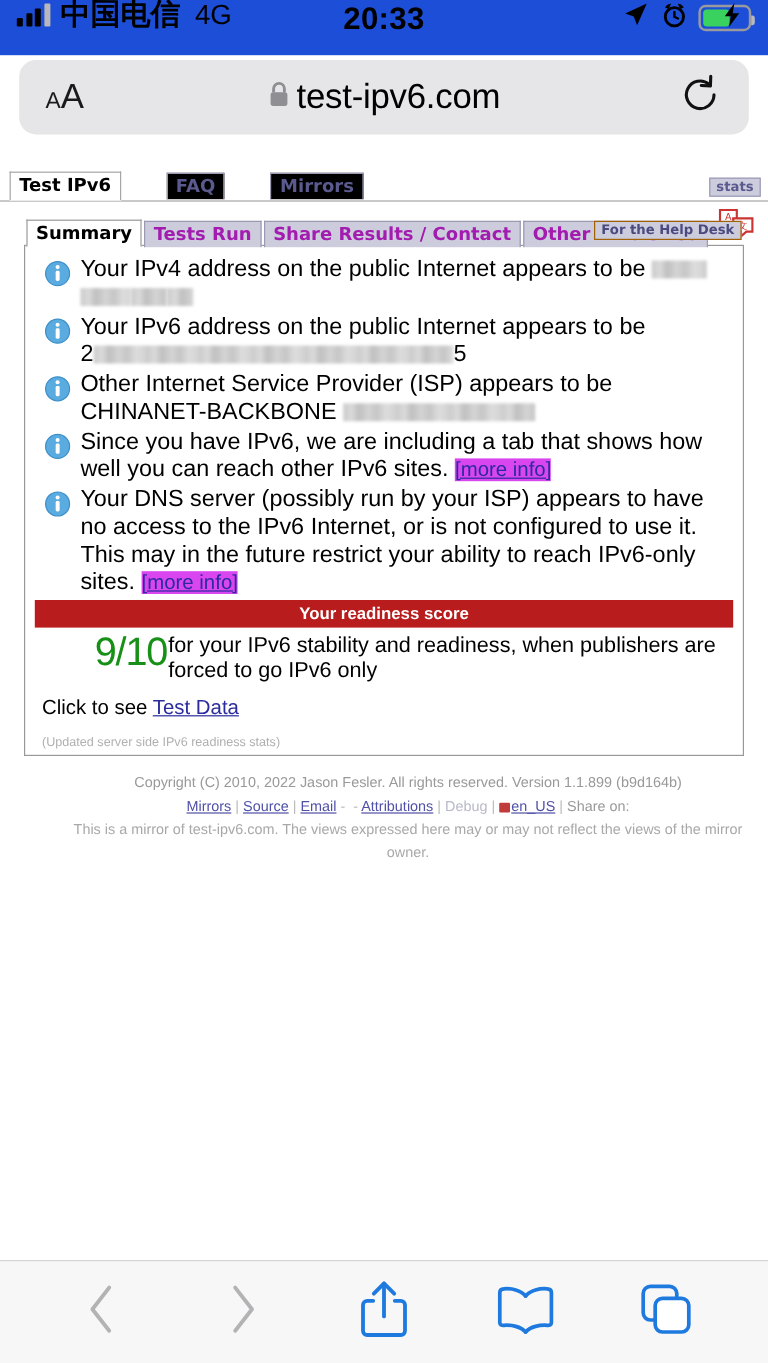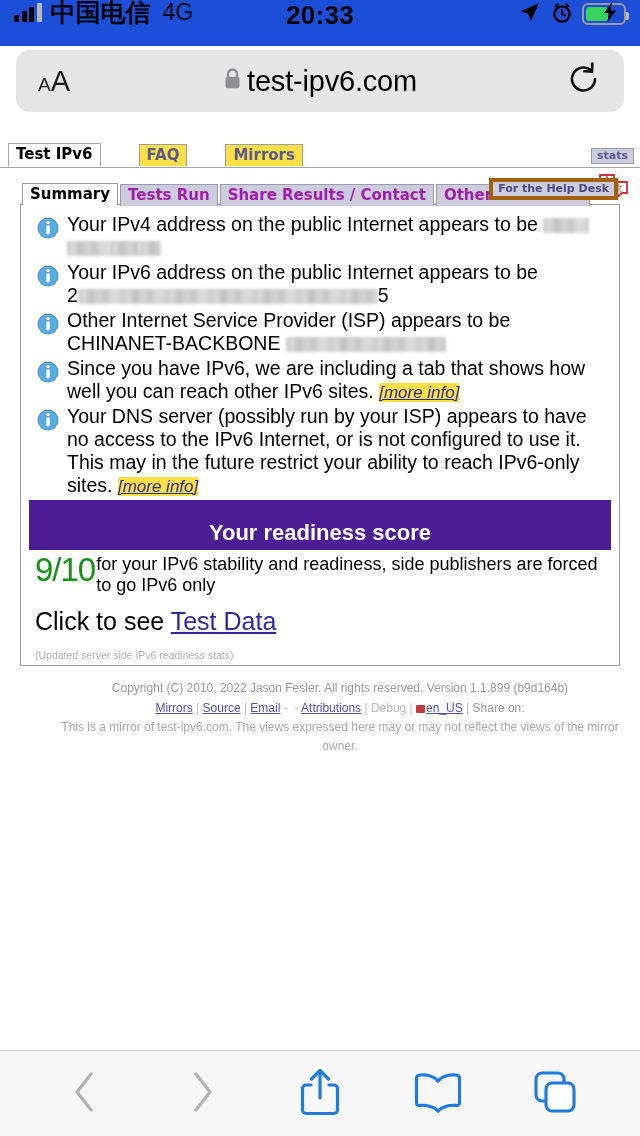--- a/index.html
+++ b/index.html
@@ -163,21 +163,21 @@
     align-items: center;
     padding-left: 8px;
     box-sizing: border-box;
     gap: 36px;
   }
   .toptab {
     font-size: 15px;
     font-weight: bold;
     font-family: "DejaVu Sans", sans-serif;
     color: #5a5a8e;
-    background: #fde047;
+    background: #000000;
     border: 1.5px solid #9a9ab5;
     border-bottom: none;
     padding: 3px 7px 3px 7px;
     line-height: 1.05;
     margin-right: 2px;
     position: relative;
     top: 1.5px;
     white-space: nowrap;
   }
   .toptab.active {
@@ -254,21 +254,21 @@
   }
   .helpdesk-btn {
     position: absolute;
     right: 2px;
     bottom: 4px;
     font-size: 11px;
     font-weight: bold;
     font-family: "DejaVu Sans", sans-serif;
     color: #4a4a80;
     background: #ccccdd;
-    border: 4px solid #a16207;
+    border: 1px solid #a16207;
     padding: 1px 5px;
     line-height: 1.1;
     white-space: nowrap;
   }
 
   .panel {
     border: 1.5px solid #999;
     border-top: none;
     padding: 8px 8px 2px 8px;
     background: #fff;
@@ -306,57 +306,57 @@
   }
   .blur.b1 { width: 46px; }
   .blur.b2 { width: 42px; }
   .blur.b3 { width: 30px; }
   .blur.b4 { width: 22px; }
   .blur.wide { width: 160px; }
   .blur.xwide { width: 300px; }
   .more-info {
     color: #2b2b9e;
     text-decoration: underline;
-    font-style: italic;
     font-size: 17px;
-    background: #fde047;
+    background: #d946ef;
   }
 
   .score-header {
-    background: #4c1d95;
+    background: #b91c1c;
     color: #ffffff;
     text-align: center;
-    font-size: 22px;
+    font-size: 14px;
     font-weight: bold;
     font-family: "Liberation Sans", sans-serif;
-    padding: 20px 0 4px 0;
+    padding: 3px 0 4px 0;
     margin-top: 3px;
   }
   .score-row {
     display: flex;
     align-items: flex-start;
     padding: 3px 0 0 6px;
+    margin-left: 44px;
   }
   .score-num {
     font-size: 33px;
     color: #169016;
     font-family: "Liberation Sans", sans-serif;
     line-height: 1.0;
     letter-spacing: -1px;
     white-space: nowrap;
   }
   .score-desc {
     font-size: 18px;
     line-height: 1.15;
     color: #000;
     padding-top: 1px;
     margin-left: 1px;
   }
   .click-row {
-    font-size: 25px;
+    font-size: 17px;
     color: #000;
     padding: 12px 0 0 6px;
   }
   .click-row a {
     color: #2b2b9e;
     text-decoration: underline;
   }
   .updated-note {
     font-size: 10.5px;
     color: #b0b0b0;
@@ -580,21 +580,21 @@
             </svg>
           </span>
           <span class="info-text"><span>Your DNS server (possibly run by your ISP) appears to have no access to the IPv6 Internet, or is not configured to use it. This may in the future restrict your ability to reach IPv6-only sites. </span><a class="more-info" href="#">[more info]</a></span>
         </div>
 
       </div>
 
       <div class="score-header">Your readiness score</div>
       <div class="score-row">
         <span class="score-num">9/10</span>
-        <span class="score-desc">for your IPv6 stability and readiness, side publishers are forced to go IPv6 only</span>
+        <span class="score-desc">for your IPv6 stability and readiness, when publishers are forced to go IPv6 only</span>
       </div>
 
       <div class="click-row"><span>Click to see </span><a href="#">Test Data</a></div>
 
       <div class="updated-note">(Updated server side IPv6 readiness stats)</div>
     </div>
   </div>
 
   <div class="footer">
     <div>Copyright (C) 2010, 2022 Jason Fesler. All rights reserved. Version 1.1.899 (b9d164b)</div>

